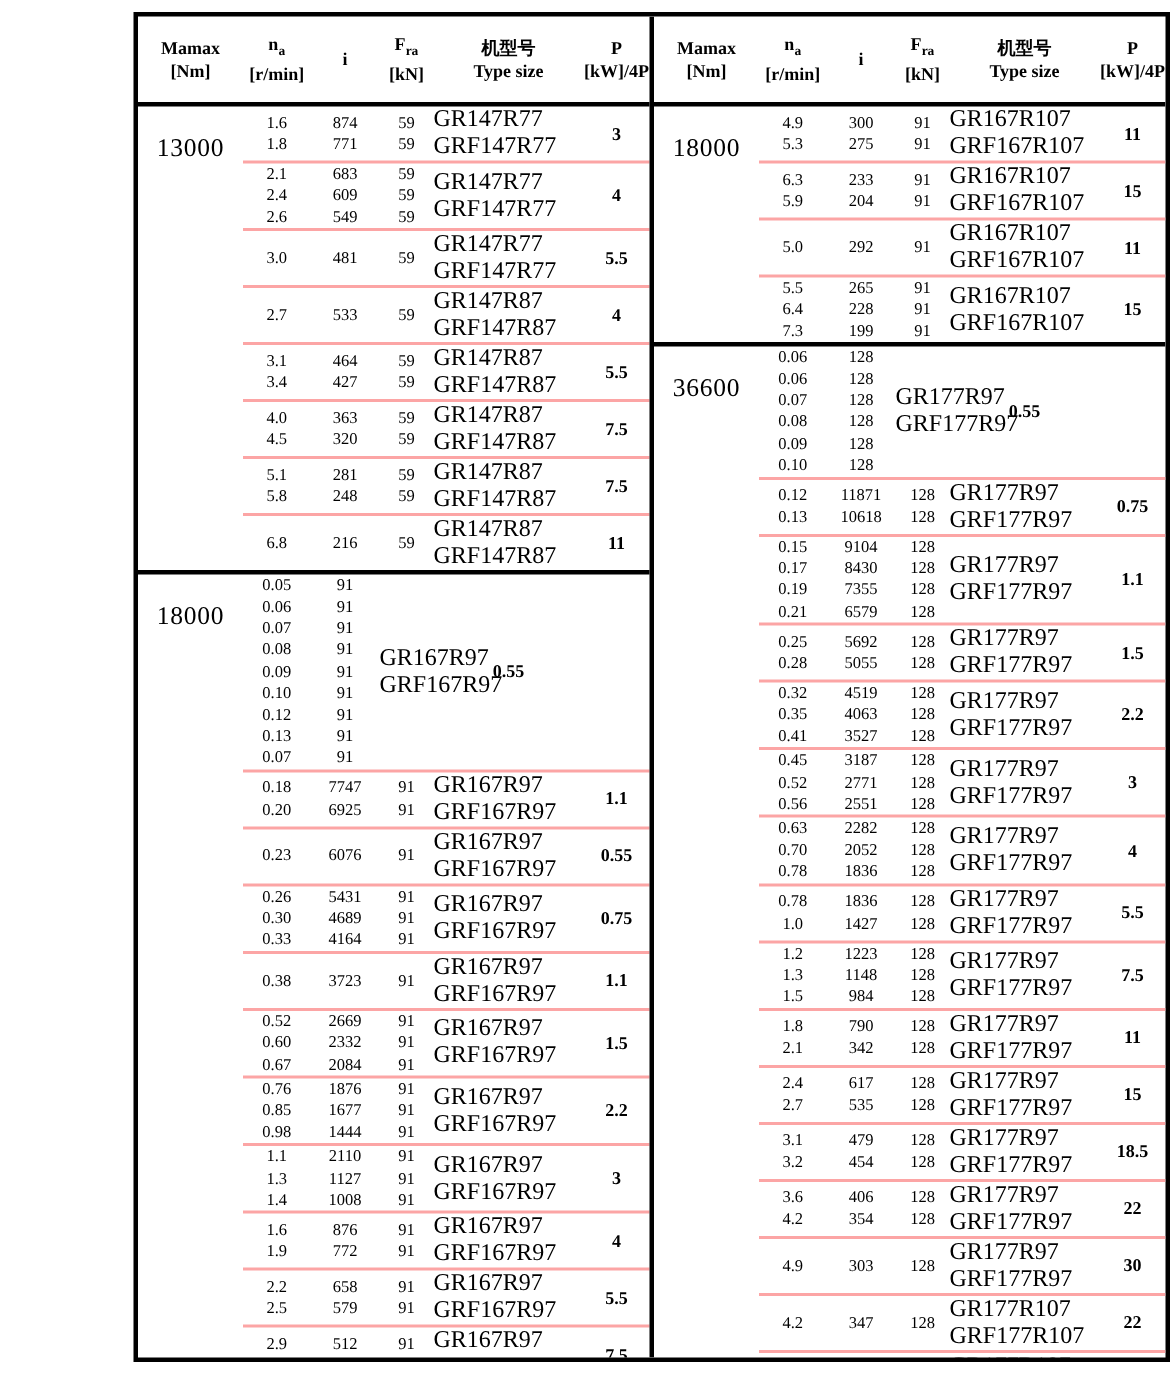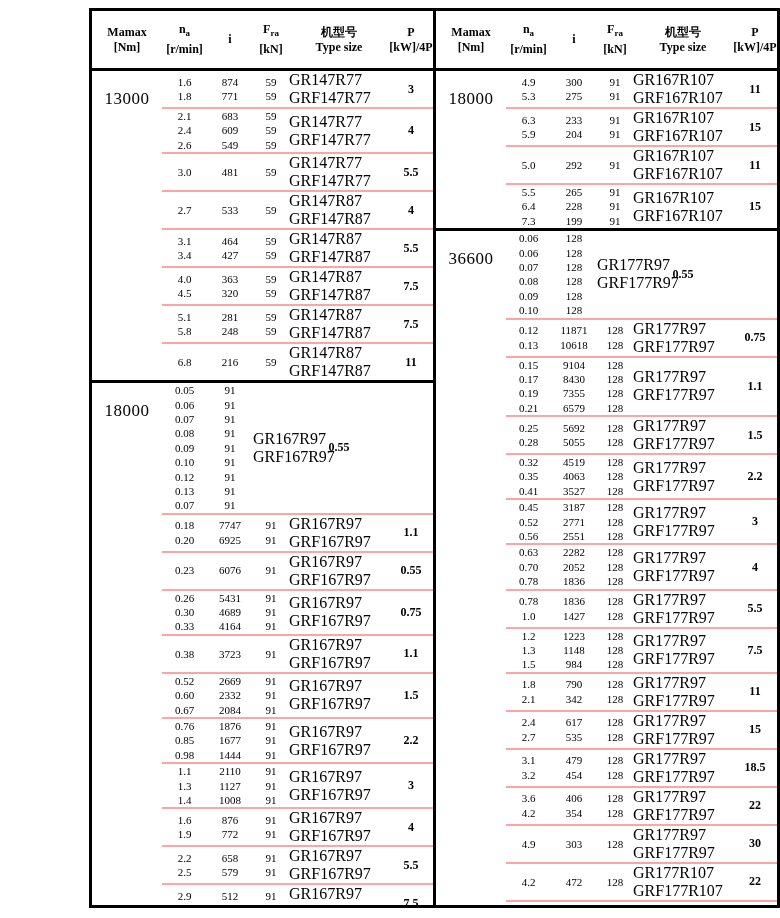--- a/index.html
+++ b/index.html
@@ -847,21 +847,21 @@
                 <div class="tline">GR177R97</div>
                 <div class="tline">GRF177R97</div>
               </div>
               <div class="pcell">30</div>
             </div>
             <div class="group">
               <div class="stack">
                 <div class="line">4.2</div>
               </div>
               <div class="stack">
-                <div class="line">472</div>
+                <div class="line">347</div>
               </div>
               <div class="stack">
                 <div class="line">128</div>
               </div>
               <div class="stack">
                 <div class="tline">GR177R107</div>
                 <div class="tline">GRF177R107</div>
               </div>
               <div class="pcell">22</div>
             </div>

